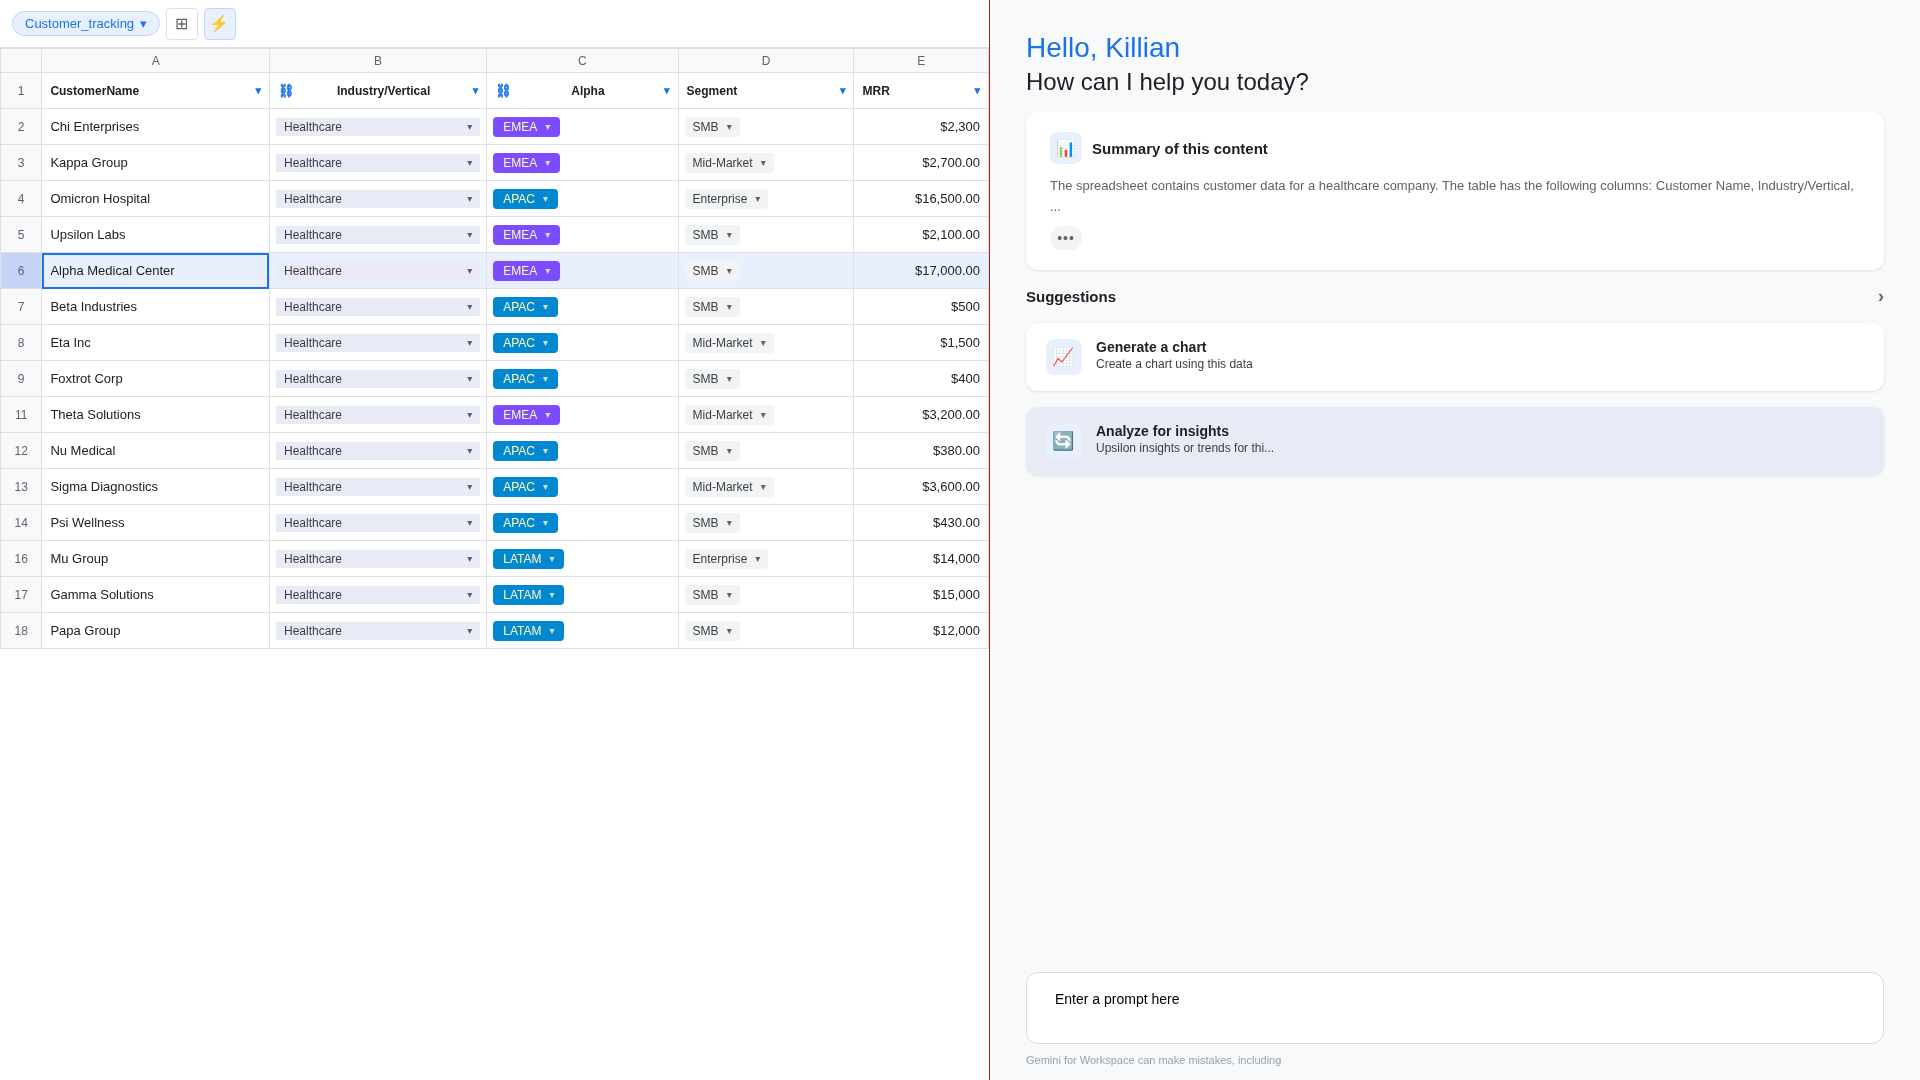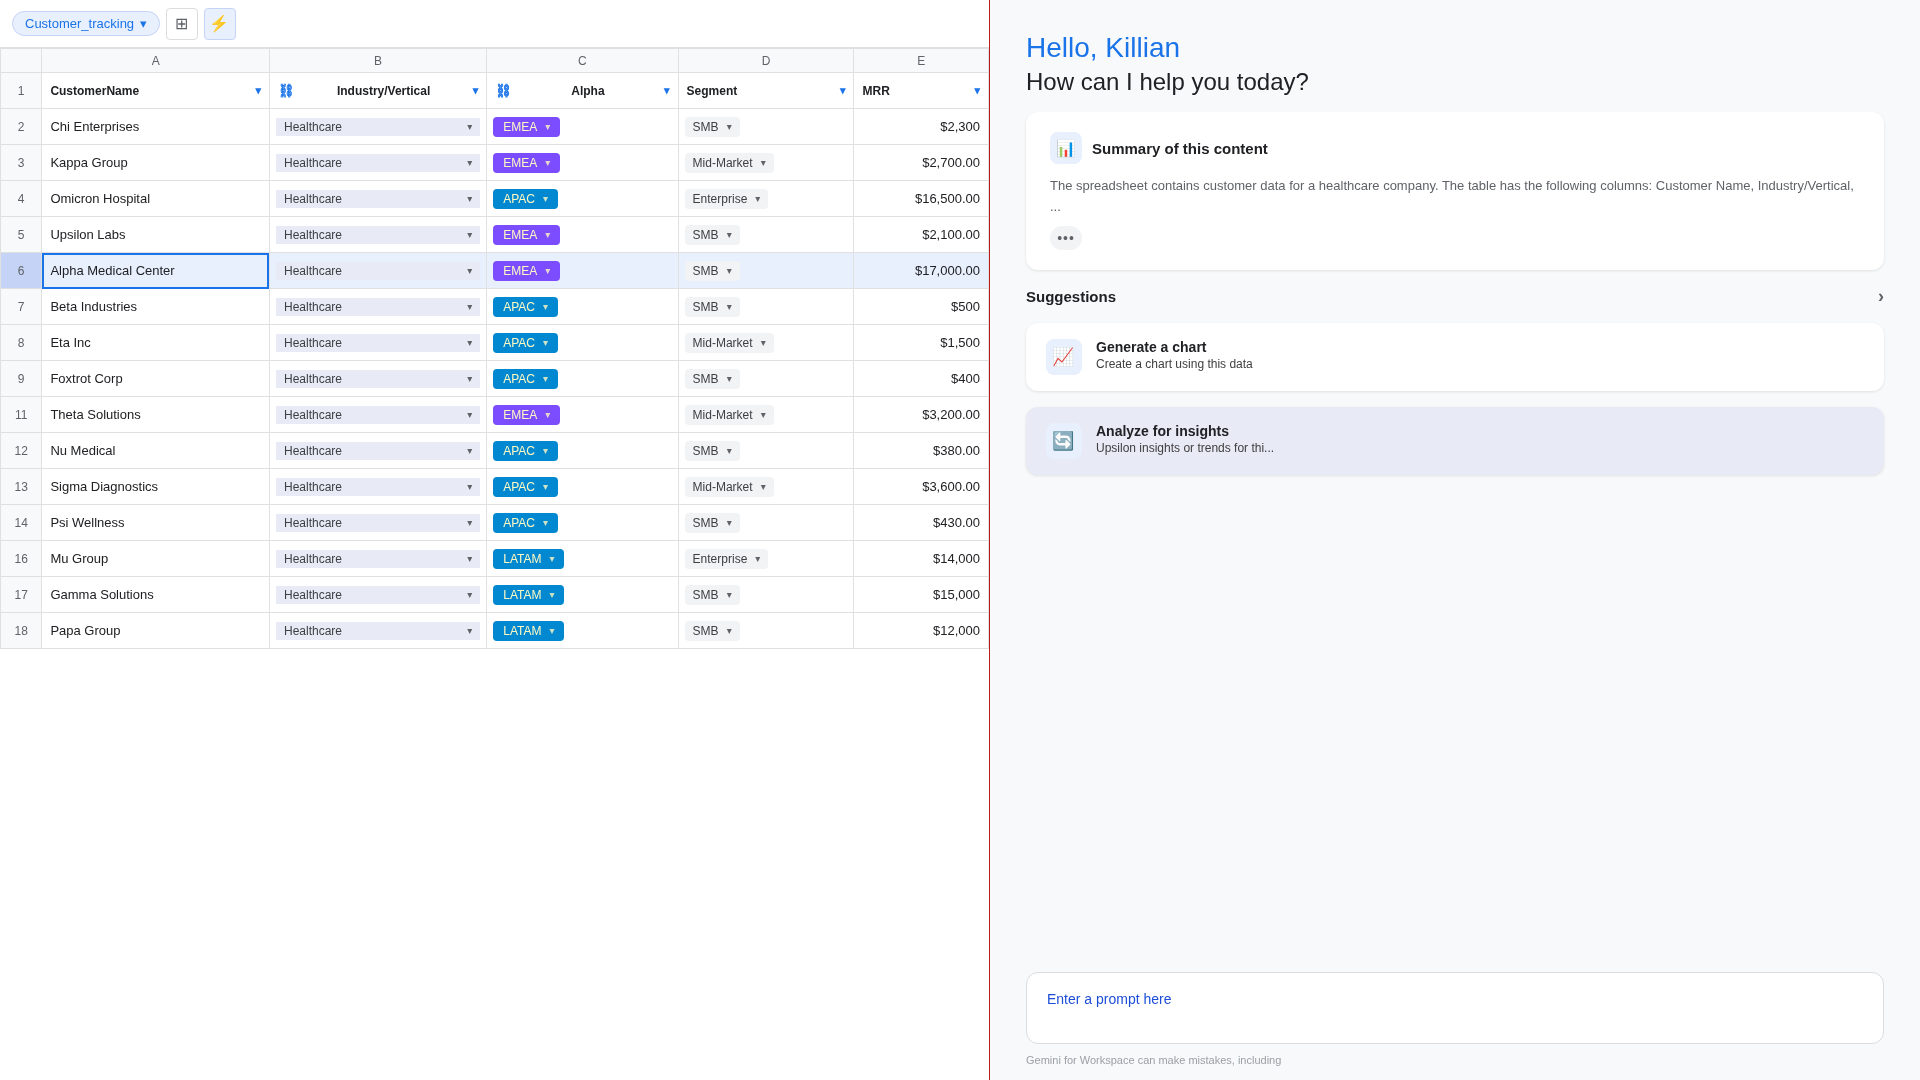--- a/index.html
+++ b/index.html
@@ -366,23 +366,23 @@
       padding: 16px 36px 12px 36px;
       display: flex;
       flex-direction: column;
       gap: 8px;
     }
 
     .prompt-input {
       background: #fff;
       border: 1px solid #dadce0;
       border-radius: 12px;
-      padding: 18px 20px;
+      padding: 18px 28px;
       font-size: 14px;
-      color: #1d4ed8;
+      color: #000000;
       min-height: 72px;
       cursor: text;
     }
 
     .prompt-disclaimer {
       font-size: 11px;
       color: #9aa0a6;
       line-height: 1.5;
     }
   </style>

